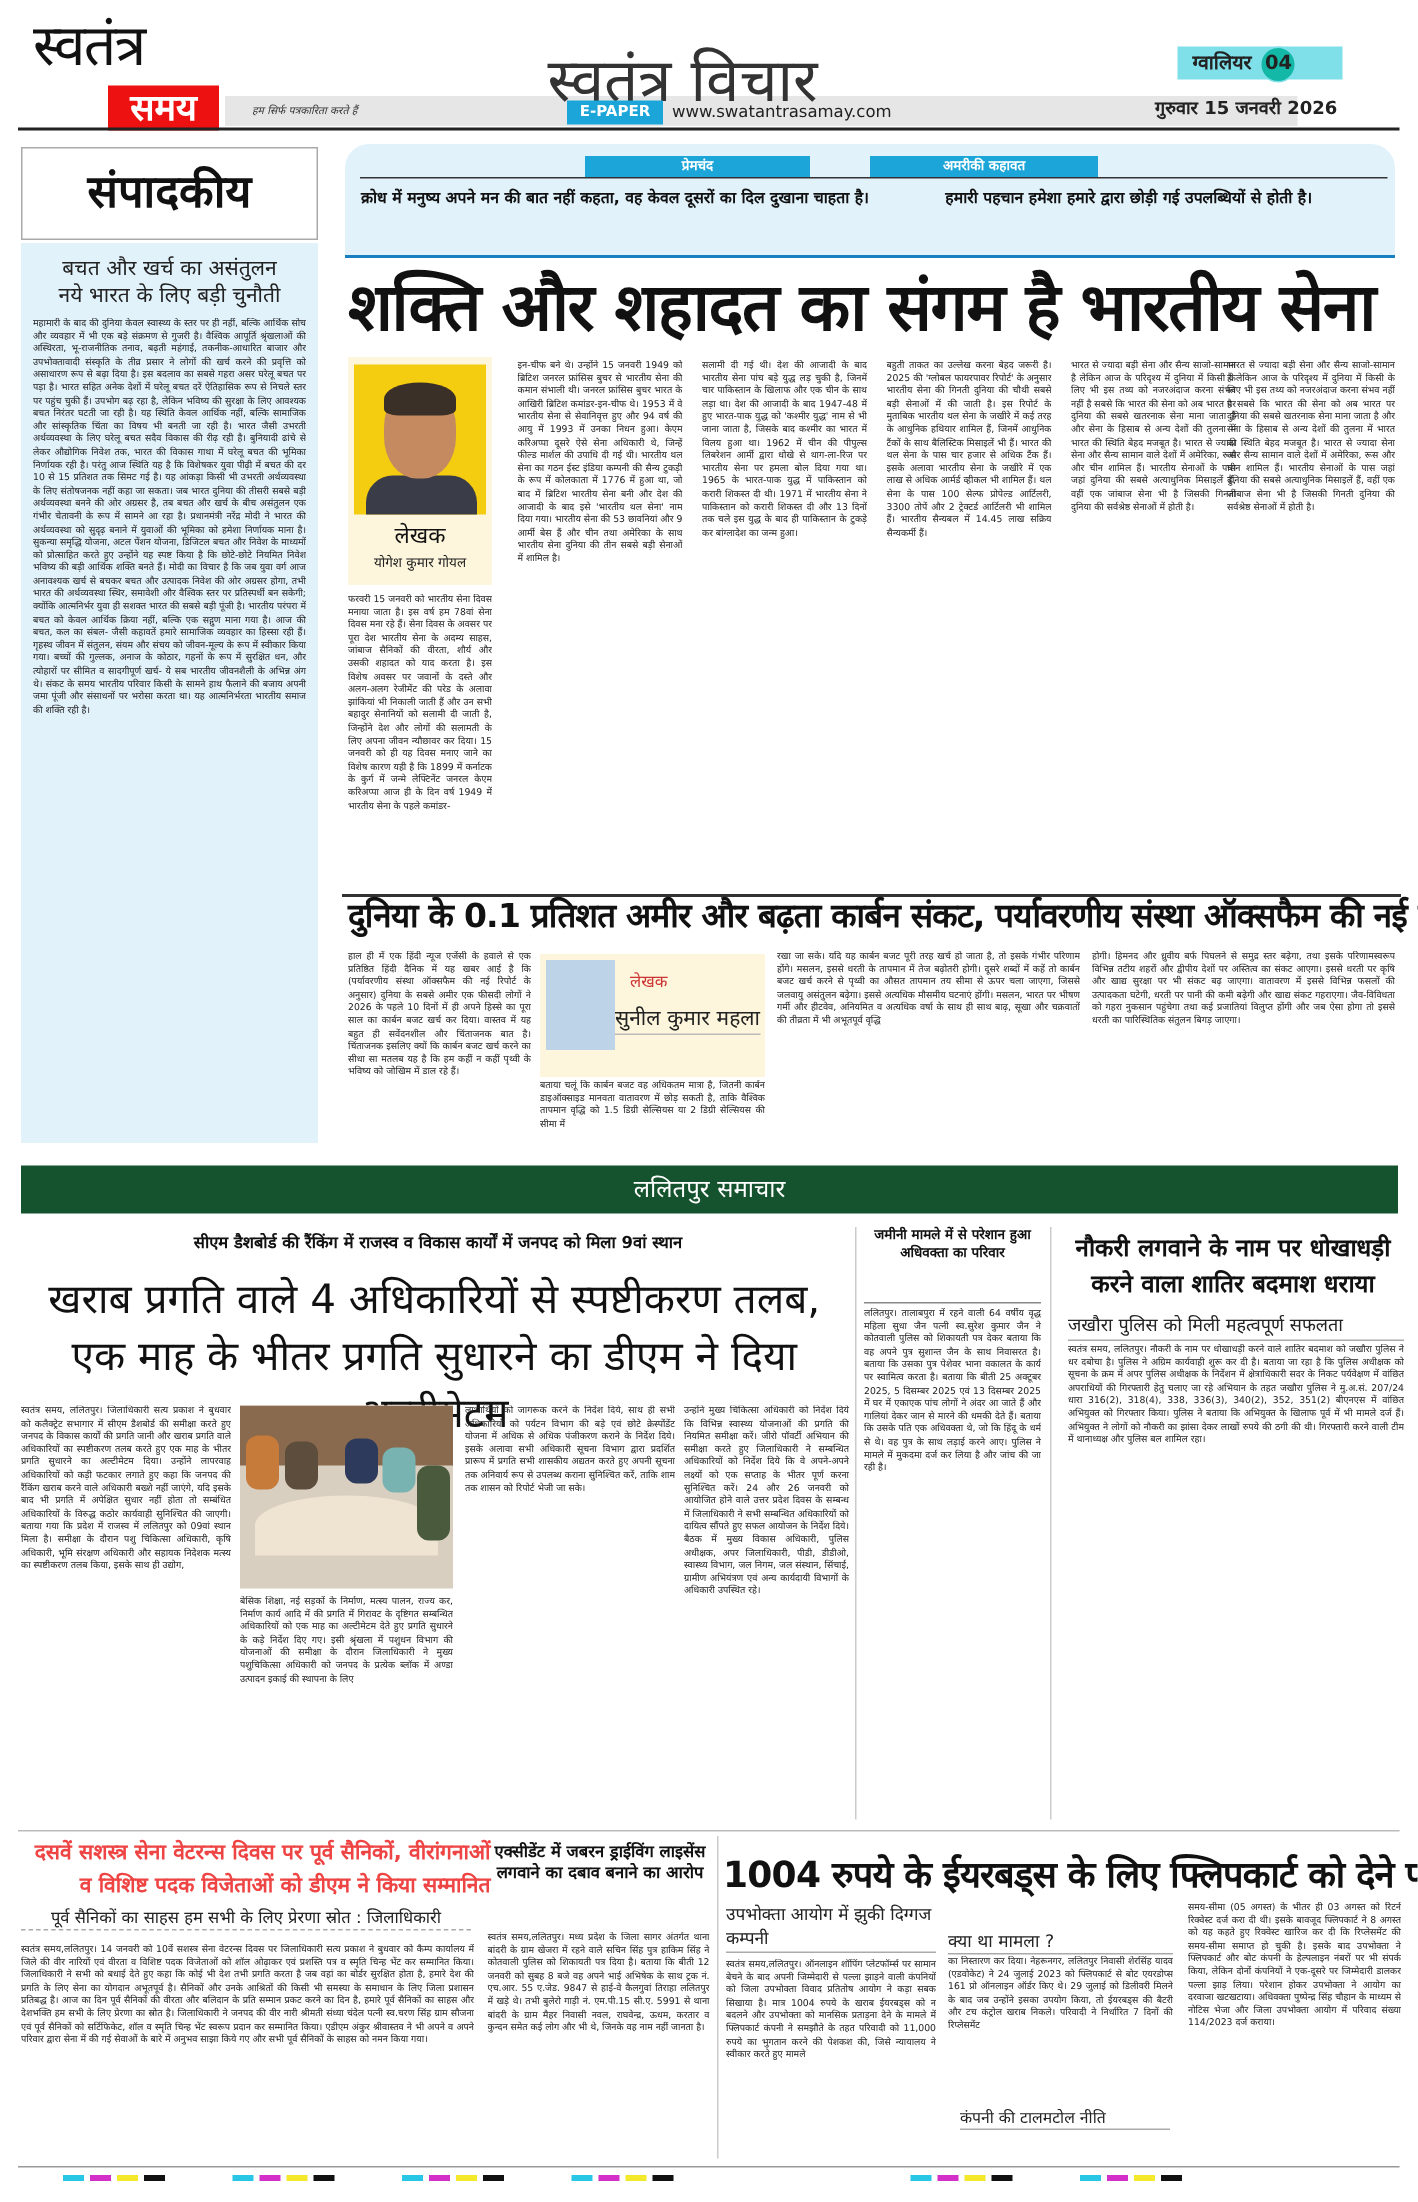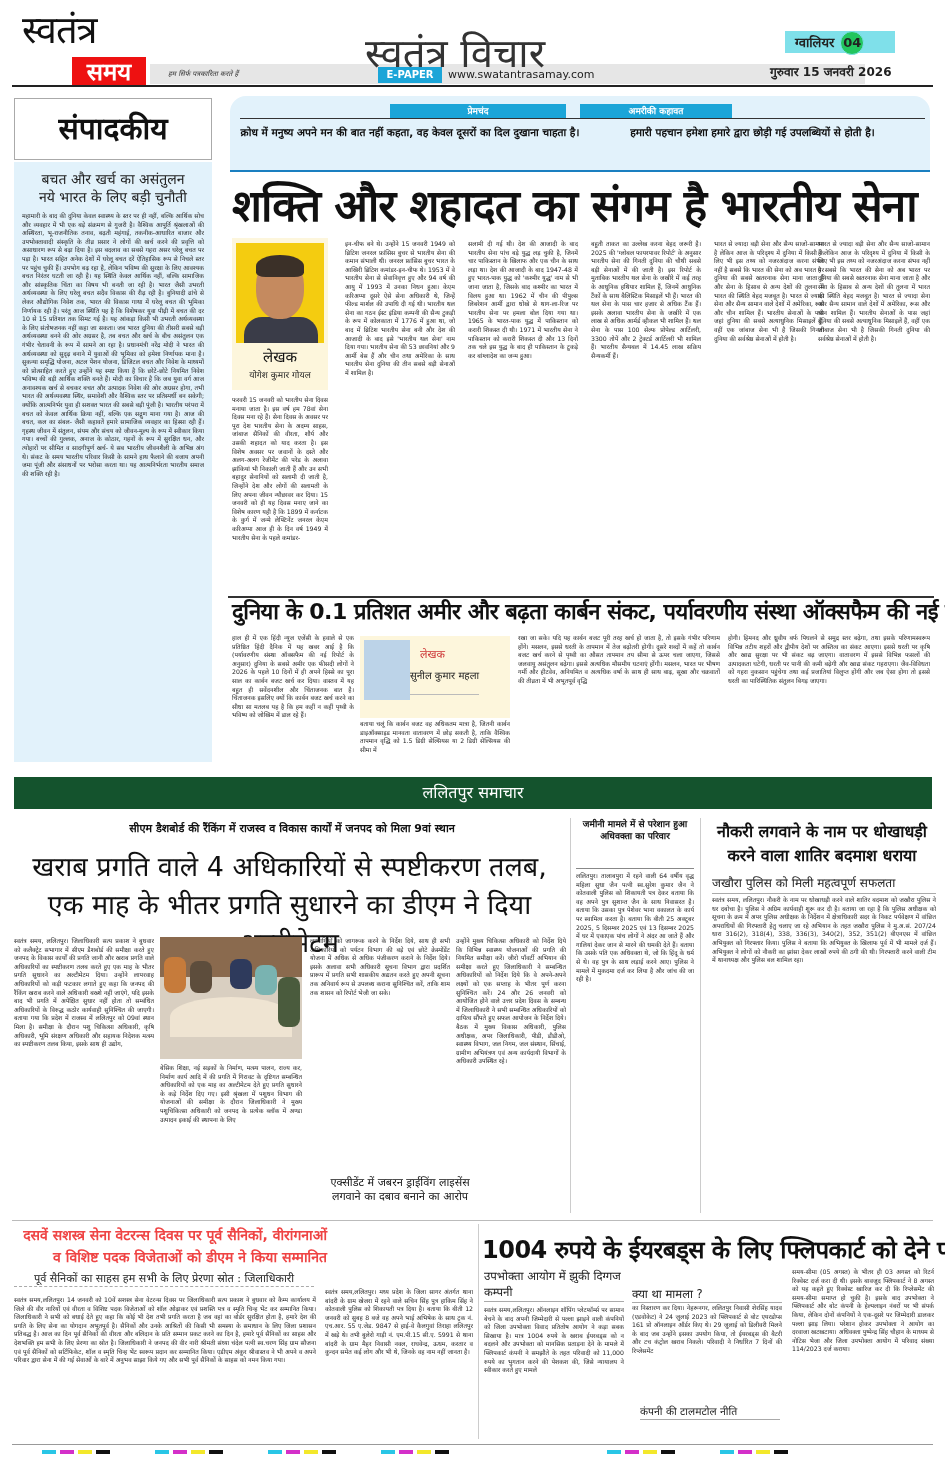--- a/index.html
+++ b/index.html
@@ -8,21 +8,21 @@
 .txt{font-size:6.2px;line-height:8.6px;color:#222;text-align:justify;overflow:hidden}
 
 .logo-top{left:22px;top:2px;font-size:38px;font-weight:normal;letter-spacing:-1px;color:#111;font-family:"DejaVu Serif",serif}
 .logo-bottom{left:72px;top:57px;width:74px;height:30px;background:#e11;color:#fff;font-size:24px;font-weight:bold;text-align:center;line-height:30px}
 .tagline{left:168px;top:69px;font-size:7px;font-style:italic;color:#333}
 .papername{left:300px;top:24px;width:310px;text-align:center;font-size:40px;color:#333;font-weight:normal;font-family:"DejaVu Sans",sans-serif}
 .bar-grey{left:150px;top:64px;width:715px;height:20px;background:#e6e6e6}
 .epaper{left:378px;top:67px;width:64px;height:16px;background:#1ba5d8;color:#fff;font-size:10px;font-weight:bold;text-align:center;line-height:16px}
 .url{left:448px;top:68px;font-size:11px;color:#222}
 .edition{left:785px;top:31px;width:110px;height:22px;background:#7fe0ea;font-size:13px;font-weight:bold;color:#222;line-height:22px;padding-left:10px}
-.edition .pg{display:inline-block;margin-left:6px;width:24px;height:24px;border-radius:50%;background:#22c55e;text-align:center;line-height:22px;border:1px solid #7fe0ea}
+.edition .pg{display:inline-block;margin-left:6px;width:24px;height:24px;border-radius:50%;background:#14b8a6;text-align:center;line-height:22px;border:1px solid #7fe0ea}
 .date{left:770px;top:63px;font-size:12px;font-weight:bold;color:#222}
 .rule-top{left:12px;top:85px;width:921px;height:2px;background:#222}
 
 .edit-box{left:14px;top:98px;width:198px;height:62px;border:1px solid #aaa;font-size:30px;font-weight:bold;text-align:center;line-height:60px;color:#111}
 .edit-panel{left:14px;top:162px;width:198px;height:600px;background:#e2f2fb}
 .edit-head{left:20px;top:170px;width:186px;text-align:center;font-size:14px;line-height:18px;color:#222}
 .edit-text{left:22px;top:212px;width:182px;height:540px}
 
 .quote-panel{left:230px;top:96px;width:700px;height:76px;background:#e2f2fb;border-radius:16px 16px 0 0;border-bottom:2px solid #1a7fc0}
 .qlabel{height:14px;background:#1ba5d8;color:#fff;font-size:9px;font-weight:bold;text-align:center;line-height:14px}
@@ -37,35 +37,35 @@
 .shirt{position:absolute;left:8px;top:74px;width:74px;height:26px;background:#3a3c48;border-radius:18px 18px 0 0}
 .author-label{left:232px;top:346px;width:96px;text-align:center;font-size:15px;color:#111}
 .author-name{left:232px;top:368px;width:96px;text-align:center;font-size:9px;color:#222}
 .col{position:absolute}
 
 .headline2{left:232px;top:598px;width:700px;font-size:22px;font-weight:bold;color:#111;line-height:28px;white-space:nowrap;letter-spacing:-0.5px}
 .hline2{left:228px;top:596px;width:706px;height:2px;background:#333}
 .author2{left:360px;top:636px;width:150px;height:82px;background:#fdf6dc}
 .author2-photo{left:364px;top:640px;width:46px;height:60px;background:#bcd3e8}
 .author2-label{left:420px;top:646px;font-size:11px;color:#c33}
-.author2-name{left:410px;top:668px;font-size:10px;color:#222;border-bottom:1px solid #bbb;padding-bottom:12px}
+.author2-name{left:410px;top:668px;font-size:14px;color:#222;border-bottom:1px solid #bbb;padding-bottom:2px}
 
 .lal-banner{left:14px;top:777px;width:918px;height:32px;background:#14532d;color:#fff;text-align:center;font-size:16px;line-height:32px}
 .hl-sub{left:22px;top:820px;width:540px;text-align:center;font-size:11px;font-weight:bold;color:#111;white-space:nowrap}
 .hl-big{left:12px;top:848px;width:555px;font-size:27px;line-height:38px;color:#111;text-align:center}
 .photo-meeting{left:160px;top:937px;width:142px;height:122px;background:#d9cfc1;overflow:hidden}
 .side1-title{left:576px;top:818px;width:118px;text-align:center;font-size:9px;font-weight:bold;line-height:12px;color:#111}
 .side1-rule{left:576px;top:868px;width:118px;height:1px;background:#888}
 .side2-title{left:708px;top:820px;width:228px;text-align:center;font-size:16px;font-weight:bold;line-height:24px;color:#111}
 .side2-sub{left:712px;top:874px;width:224px;font-size:12px;color:#222;border-bottom:1px solid #aaa;padding-bottom:2px}
 .vline{background:#ccc;width:1px}
 
 .bot-hl1{left:12px;top:1224px;width:315px;text-align:right;font-size:14px;font-weight:bold;line-height:22px;color:#ef4444}
 .bot-sub1{left:14px;top:1270px;width:300px;font-size:11px;color:#222;text-align:center;border-bottom:1px dashed #aaa;padding-bottom:1px}
-.bot-hl2{left:325px;top:1176px;width:150px;text-align:center;font-size:11px;font-weight:normal;line-height:14px;color:#111}
+.bot-hl2{left:325px;top:1228px;width:150px;text-align:center;font-size:11px;font-weight:bold;line-height:14px;color:#111}
 .bot-hl3{left:482px;top:1232px;width:455px;text-align:center;font-size:24px;font-weight:bold;color:#111;white-space:nowrap;letter-spacing:-0.5px}
 .subhead{font-size:11.5px;color:#222;border-bottom:1px solid #aaa;padding-bottom:1px}
 .reg{position:absolute;top:1450px;height:4px;display:flex;gap:4px}
 .reg span{display:block;width:14px;height:4px}
 .bottom-rule{left:12px;top:1444px;width:921px;height:1px;background:#999}
 </style>
 </head>
 <body>
 
 <div class="abs logo-top">स्वतंत्र</div>
@@ -82,21 +82,21 @@
 <div class="abs edit-box">संपादकीय</div>
 <div class="abs edit-panel"></div>
 <div class="abs edit-head">
   <div>बचत और खर्च का असंतुलन</div>
   <div>नये भारत के लिए बड़ी चुनौती</div>
 </div>
 <div class="abs txt edit-text">महामारी के बाद की दुनिया केवल स्वास्थ्य के स्तर पर ही नहीं, बल्कि आर्थिक सोच और व्यवहार में भी एक बड़े संक्रमण से गुजरी है। वैश्विक आपूर्ति श्रृंखलाओं की अस्थिरता, भू-राजनीतिक तनाव, बढ़ती महंगाई, तकनीक-आधारित बाजार और उपभोक्तावादी संस्कृति के तीव्र प्रसार ने लोगों की खर्च करने की प्रवृत्ति को असाधारण रूप से बढ़ा दिया है। इस बदलाव का सबसे गहरा असर घरेलू बचत पर पड़ा है। भारत सहित अनेक देशों में घरेलू बचत दरें ऐतिहासिक रूप से निचले स्तर पर पहुंच चुकी हैं। उपभोग बढ़ रहा है, लेकिन भविष्य की सुरक्षा के लिए आवश्यक बचत निरंतर घटती जा रही है। यह स्थिति केवल आर्थिक नहीं, बल्कि सामाजिक और सांस्कृतिक चिंता का विषय भी बनती जा रही है। भारत जैसी उभरती अर्थव्यवस्था के लिए घरेलू बचत सदैव विकास की रीढ़ रही है। बुनियादी ढांचे से लेकर औद्योगिक निवेश तक, भारत की विकास गाथा में घरेलू बचत की भूमिका निर्णायक रही है। परंतु आज स्थिति यह है कि विशेषकर युवा पीढ़ी में बचत की दर 10 से 15 प्रतिशत तक सिमट गई है। यह आंकड़ा किसी भी उभरती अर्थव्यवस्था के लिए संतोषजनक नहीं कहा जा सकता। जब भारत दुनिया की तीसरी सबसे बड़ी अर्थव्यवस्था बनने की ओर अग्रसर है, तब बचत और खर्च के बीच असंतुलन एक गंभीर चेतावनी के रूप में सामने आ रहा है। प्रधानमंत्री नरेंद्र मोदी ने भारत की अर्थव्यवस्था को सुदृढ़ बनाने में युवाओं की भूमिका को हमेशा निर्णायक माना है। सुकन्या समृद्धि योजना, अटल पेंशन योजना, डिजिटल बचत और निवेश के माध्यमों को प्रोत्साहित करते हुए उन्होंने यह स्पष्ट किया है कि छोटे-छोटे नियमित निवेश भविष्य की बड़ी आर्थिक शक्ति बनते हैं। मोदी का विचार है कि जब युवा वर्ग आज अनावश्यक खर्च से बचकर बचत और उत्पादक निवेश की ओर अग्रसर होगा, तभी भारत की अर्थव्यवस्था स्थिर, समावेशी और वैश्विक स्तर पर प्रतिस्पर्धी बन सकेगी; क्योंकि आत्मनिर्भर युवा ही सशक्त भारत की सबसे बड़ी पूंजी है। भारतीय परंपरा में बचत को केवल आर्थिक क्रिया नहीं, बल्कि एक सद्गुण माना गया है। आज की बचत, कल का संबल- जैसी कहावतें हमारे सामाजिक व्यवहार का हिस्सा रही हैं। गृहस्थ जीवन में संतुलन, संयम और संचय को जीवन-मूल्य के रूप में स्वीकार किया गया। बच्चों की गुल्लक, अनाज के कोठार, गहनों के रूप में सुरक्षित धन, और त्योहारों पर सीमित व सादगीपूर्ण खर्च- ये सब भारतीय जीवनशैली के अभिन्न अंग थे। संकट के समय भारतीय परिवार किसी के सामने हाथ फैलाने की बजाय अपनी जमा पूंजी और संसाधनों पर भरोसा करता था। यह आत्मनिर्भरता भारतीय समाज की शक्ति रही है।</div>
 
 <div class="abs quote-panel"></div>
 <div class="abs" style="left:240px;top:104px;width:340px">
-  <div class="qlabel" style="margin-left:150px;width:176px">प्रेमचंद</div>
+  <div class="qlabel" style="margin-left:150px;width:150px">प्रेमचंद</div>
   <div class="qline"></div>
   <div class="qtext" style="margin-top:6px">क्रोध में मनुष्य अपने मन की बात नहीं कहता, वह केवल दूसरों का दिल दुखाना चाहता है।</div>
 </div>
 <div class="abs" style="left:580px;top:104px;width:345px">
   <div class="qlabel" style="width:152px">अमरीकी कहावत</div>
   <div class="qline"></div>
   <div class="qtext" style="margin-top:6px">हमारी पहचान हमेशा हमारे द्वारा छोड़ी गई उपलब्धियों से होती है।</div>
 </div>
 
 <div class="abs headline1">शक्ति और शहादत का संगम है भारतीय सेना</div>

